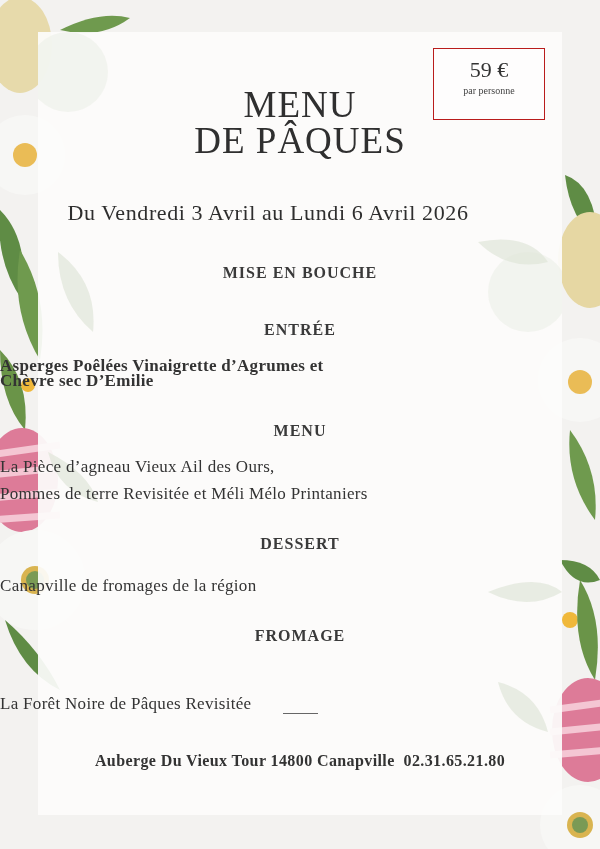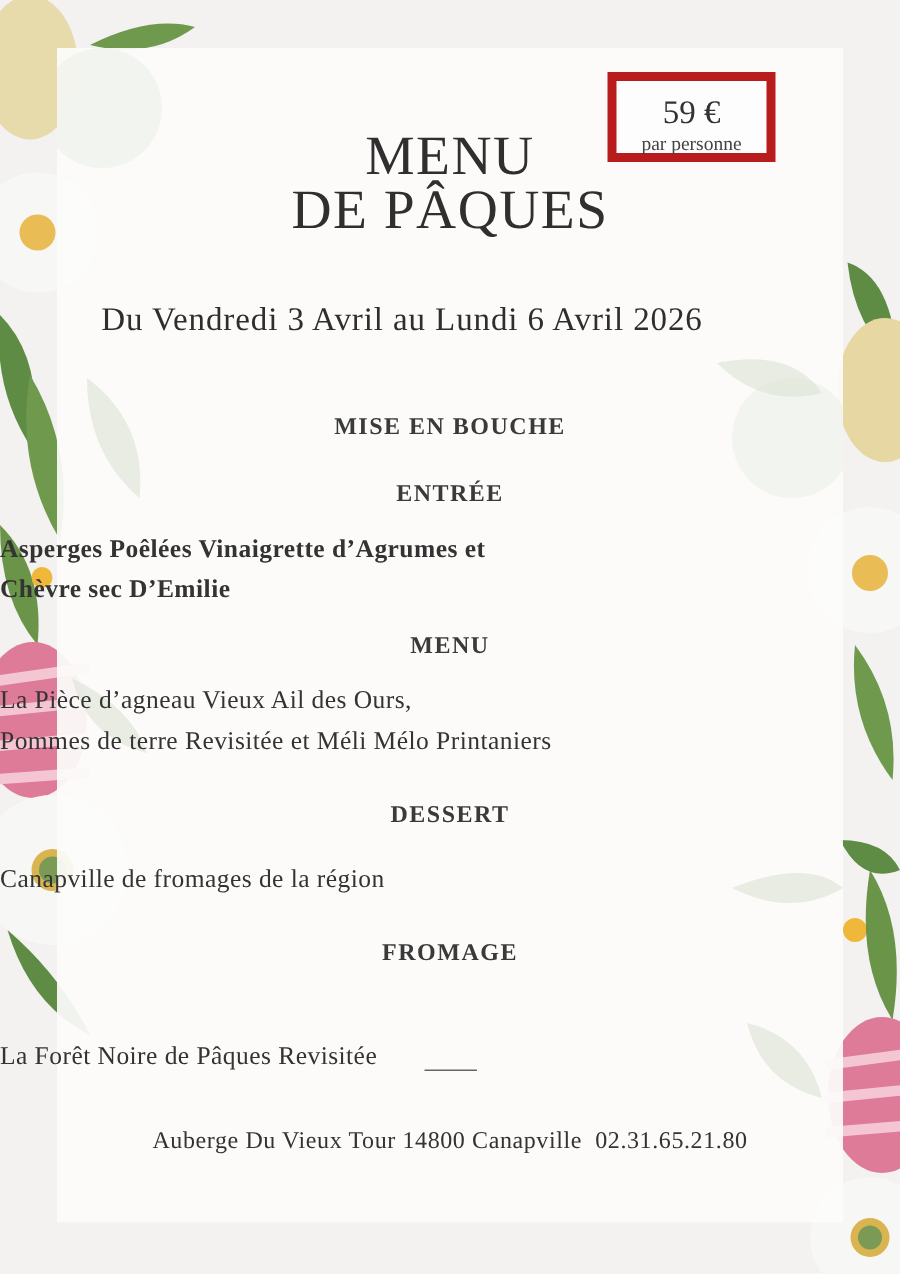--- a/index.html
+++ b/index.html
@@ -9,26 +9,26 @@
     font-family:"Liberation Serif", "DejaVu Serif", serif;
     color:#2e2e2e;
   }
   .deco { position:absolute; pointer-events:none; }
   .panel {
     position:absolute; left:38px; top:32px; width:524px; height:783px;
     background:rgba(252,252,251,0.93);
   }
   .panel-overlay-flowers { position:absolute; inset:0; pointer-events:none; }
   .price-box {
-    position:absolute; left:405px; top:48px; width:112px; height:60px;
-    border:6px solid #b91c1c; box-sizing:border-box; text-align:center;
+    position:absolute; left:433px; top:48px; width:112px; height:72px;
+    border:1px solid #b91c1c; box-sizing:border-box; text-align:center;
     background:rgba(255,255,255,0.6);
   }
   .price-amount { font-size:22px; margin-top:10px; line-height:22px; color:#333; }
-  .price-unit { font-size:13px; color:#444; margin-top:2px; line-height:16px; }
+  .price-unit { font-size:10px; color:#444; margin-top:2px; line-height:16px; }
   .title {
     position:absolute; left:0; width:600px; text-align:center;
     font-size:37px; letter-spacing:1px; color:#2f2f2f; line-height:38px;
   }
   .dates {
     position:absolute; left:0; width:536px; top:200px; text-align:center;
     font-size:22px; letter-spacing:0.6px; color:#2e2e2e;
   }
   .section-title {
     position:absolute; left:0; width:600px; text-align:center;
@@ -37,21 +37,21 @@
   .dish {
     position:absolute; left:0; width:600px; text-align:left;
     font-size:17px; line-height:26px; color:#333; letter-spacing:0.3px;
   }
   .dish.bold { font-weight:bold; }
   .divider {
     position:absolute; left:283px; top:713px; width:35px; height:1px; background:#666;
   }
   .footer {
     position:absolute; left:0; width:600px; top:752px; text-align:center;
-    font-size:16px; font-weight:normal; color:#333; letter-spacing:0.4px; white-space:pre;
+    font-size:16px; font-weight:bold; color:#333; letter-spacing:0.4px; white-space:pre;
   }
 </style>
 </head>
 <body>
 
 <svg class="deco" width="130" height="849" style="left:0;top:0">
   <ellipse cx="20" cy="45" rx="32" ry="48" fill="#e6d7a3" opacity="0.9"></ellipse>
   <path d="M60 30 Q100 10 130 18 Q100 40 60 30Z" fill="#6f9a4e"></path>
   <circle cx="25" cy="155" r="40" fill="#f7f7f5"></circle>
   <circle cx="25" cy="155" r="12" fill="#e8b13a" opacity="0.85"></circle>
@@ -98,25 +98,25 @@
 <div class="price-box">
   <div class="price-amount">59 €</div>
   <div class="price-unit">par personne</div>
 </div>
 
 <div class="title" style="top:86px">MENU</div>
 <div class="title" style="top:122px">DE PÂQUES</div>
 
 <div class="dates">Du Vendredi 3 Avril au Lundi 6 Avril 2026</div>
 
-<div class="section-title" style="top:276px">MISE EN BOUCHE</div>
+<div class="section-title" style="top:264px">MISE EN BOUCHE</div>
 
 <div class="section-title" style="top:321px">ENTRÉE</div>
 <div class="dish bold" style="top:353px">Asperges Poêlées Vinaigrette d’Agrumes et</div>
-<div class="dish bold" style="top:380px">Chèvre sec D’Emilie</div>
+<div class="dish bold" style="top:368px">Chèvre sec D’Emilie</div>
 
 <div class="section-title" style="top:422px">MENU</div>
 <div class="dish" style="top:454px">La Pièce d’agneau Vieux Ail des Ours,</div>
 <div class="dish" style="top:481px">Pommes de terre Revisitée  et Méli Mélo Printaniers</div>
 
 <div class="section-title" style="top:535px">DESSERT</div>
 <div class="dish" style="top:573px">Canapville de fromages de la région</div>
 
 <div class="section-title" style="top:627px">FROMAGE</div>
 <div class="dish" style="top:691px">La Forêt Noire de Pâques Revisitée</div>

